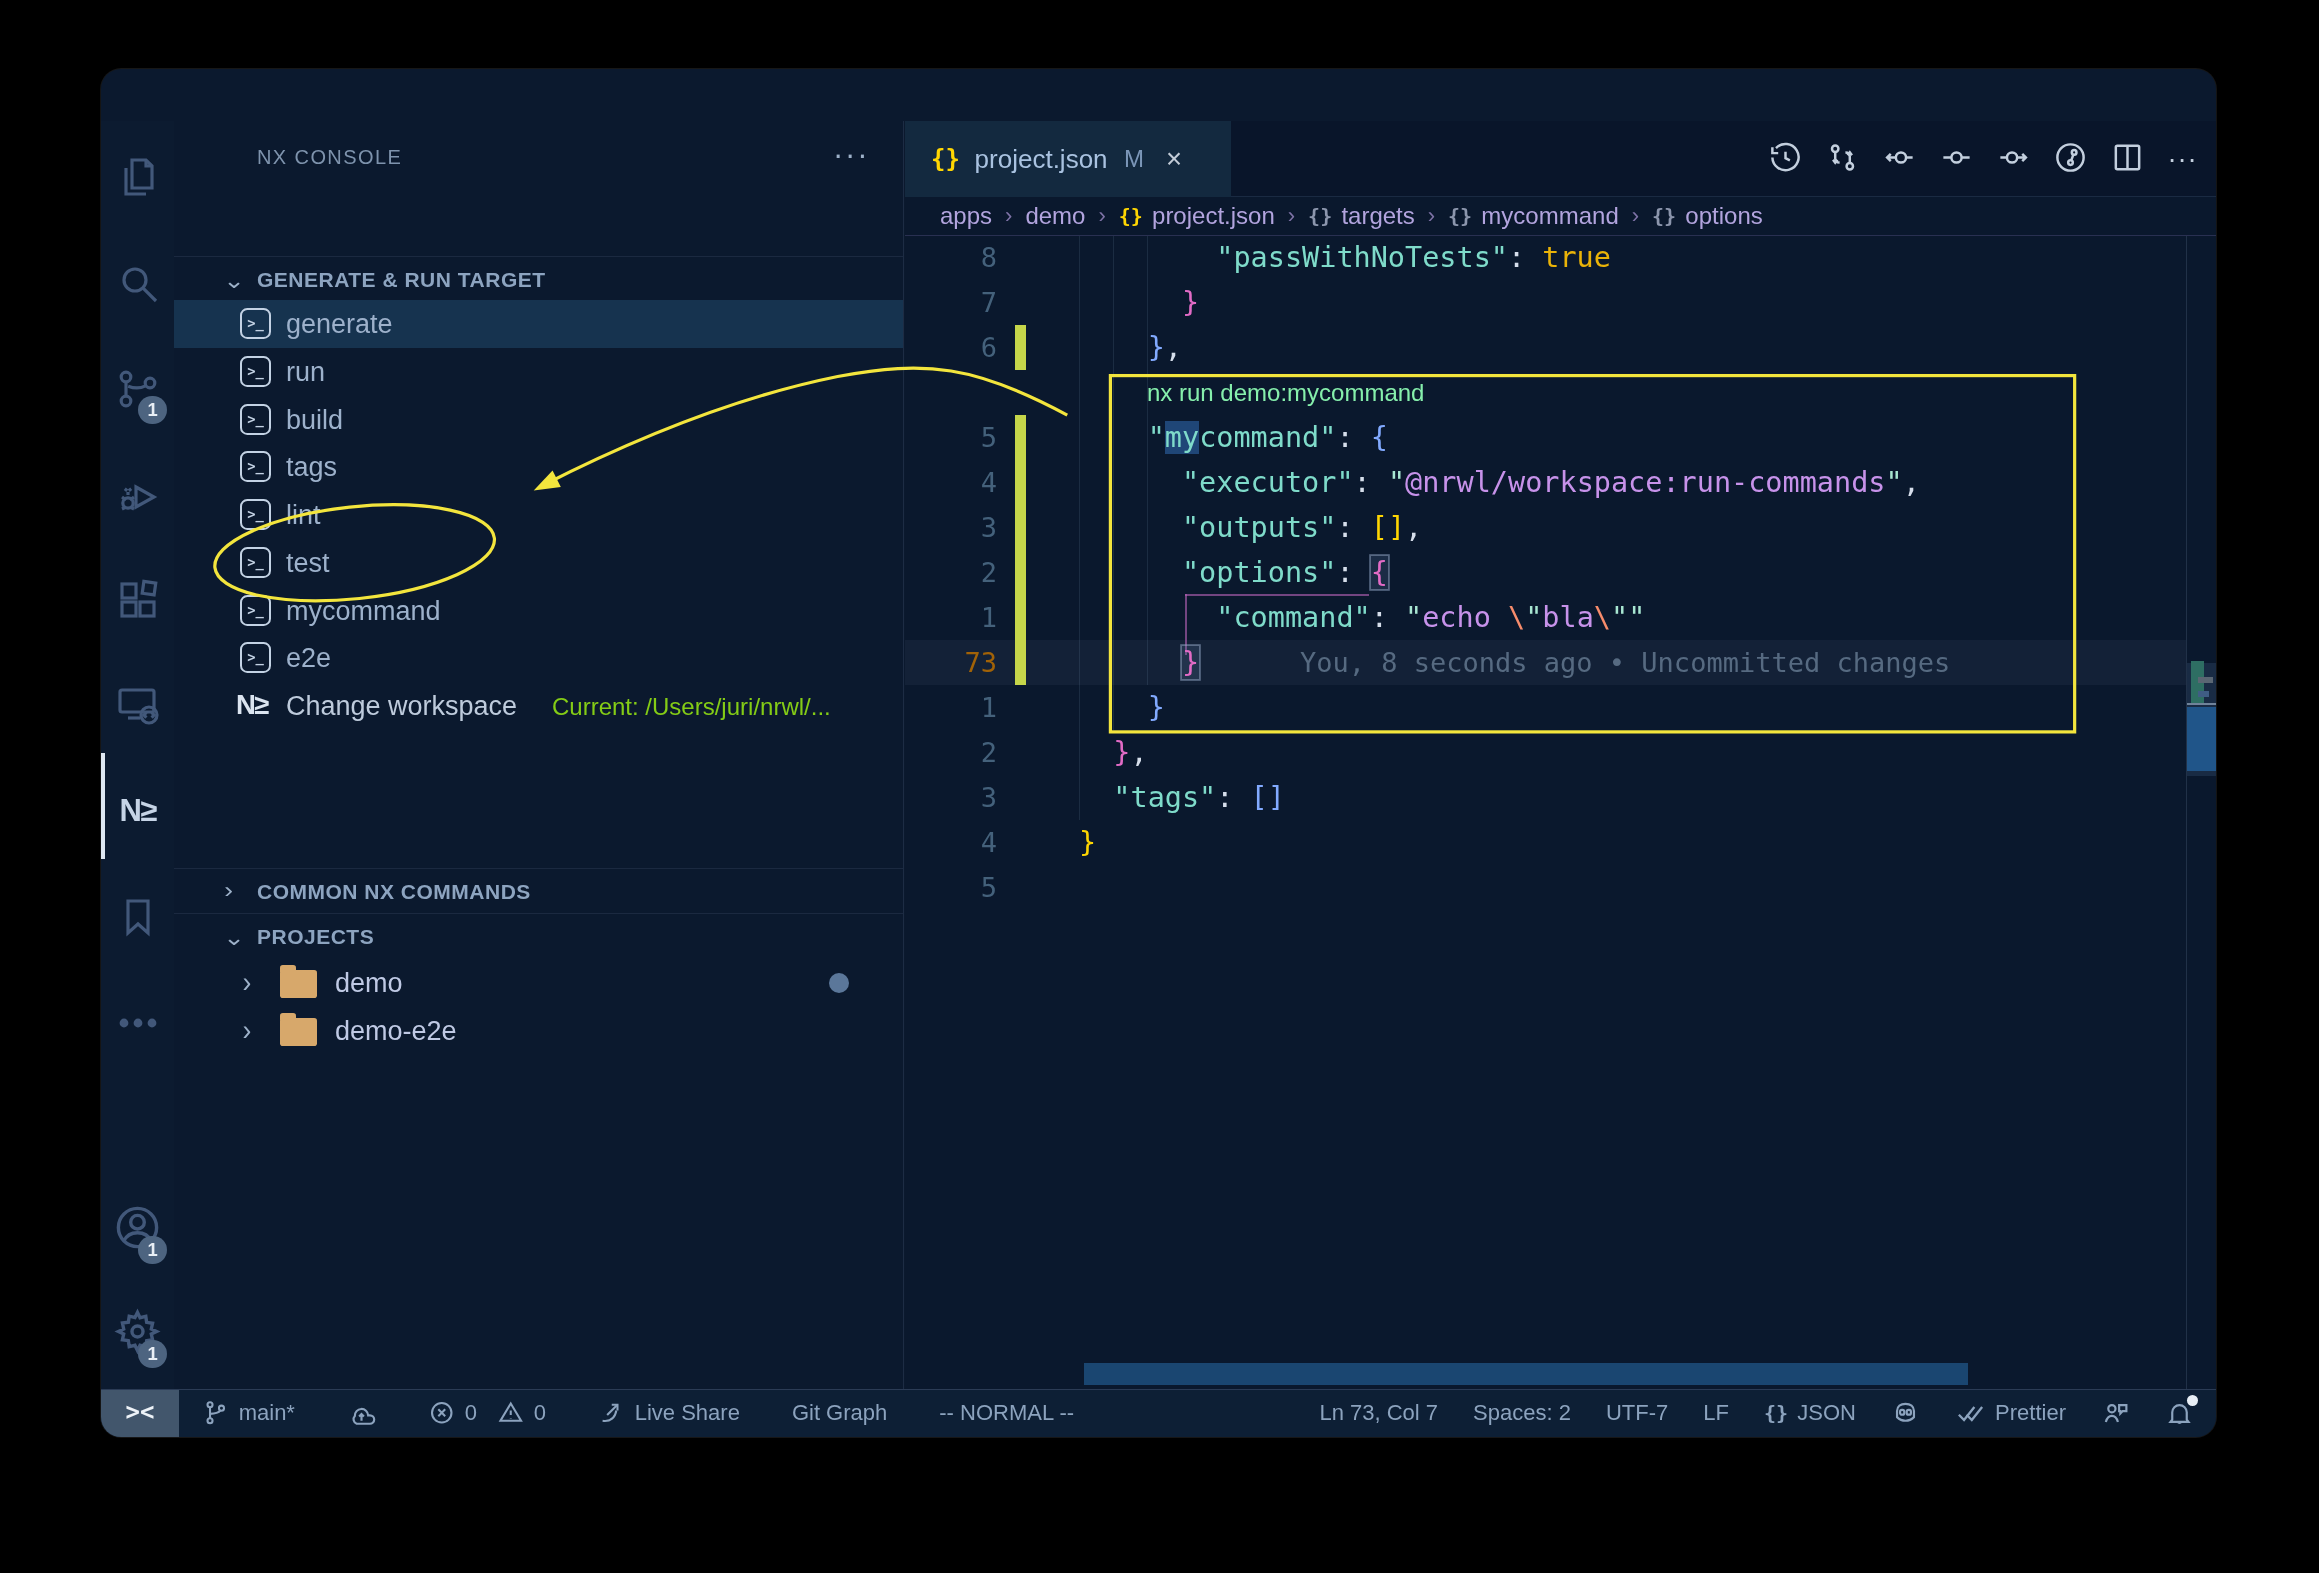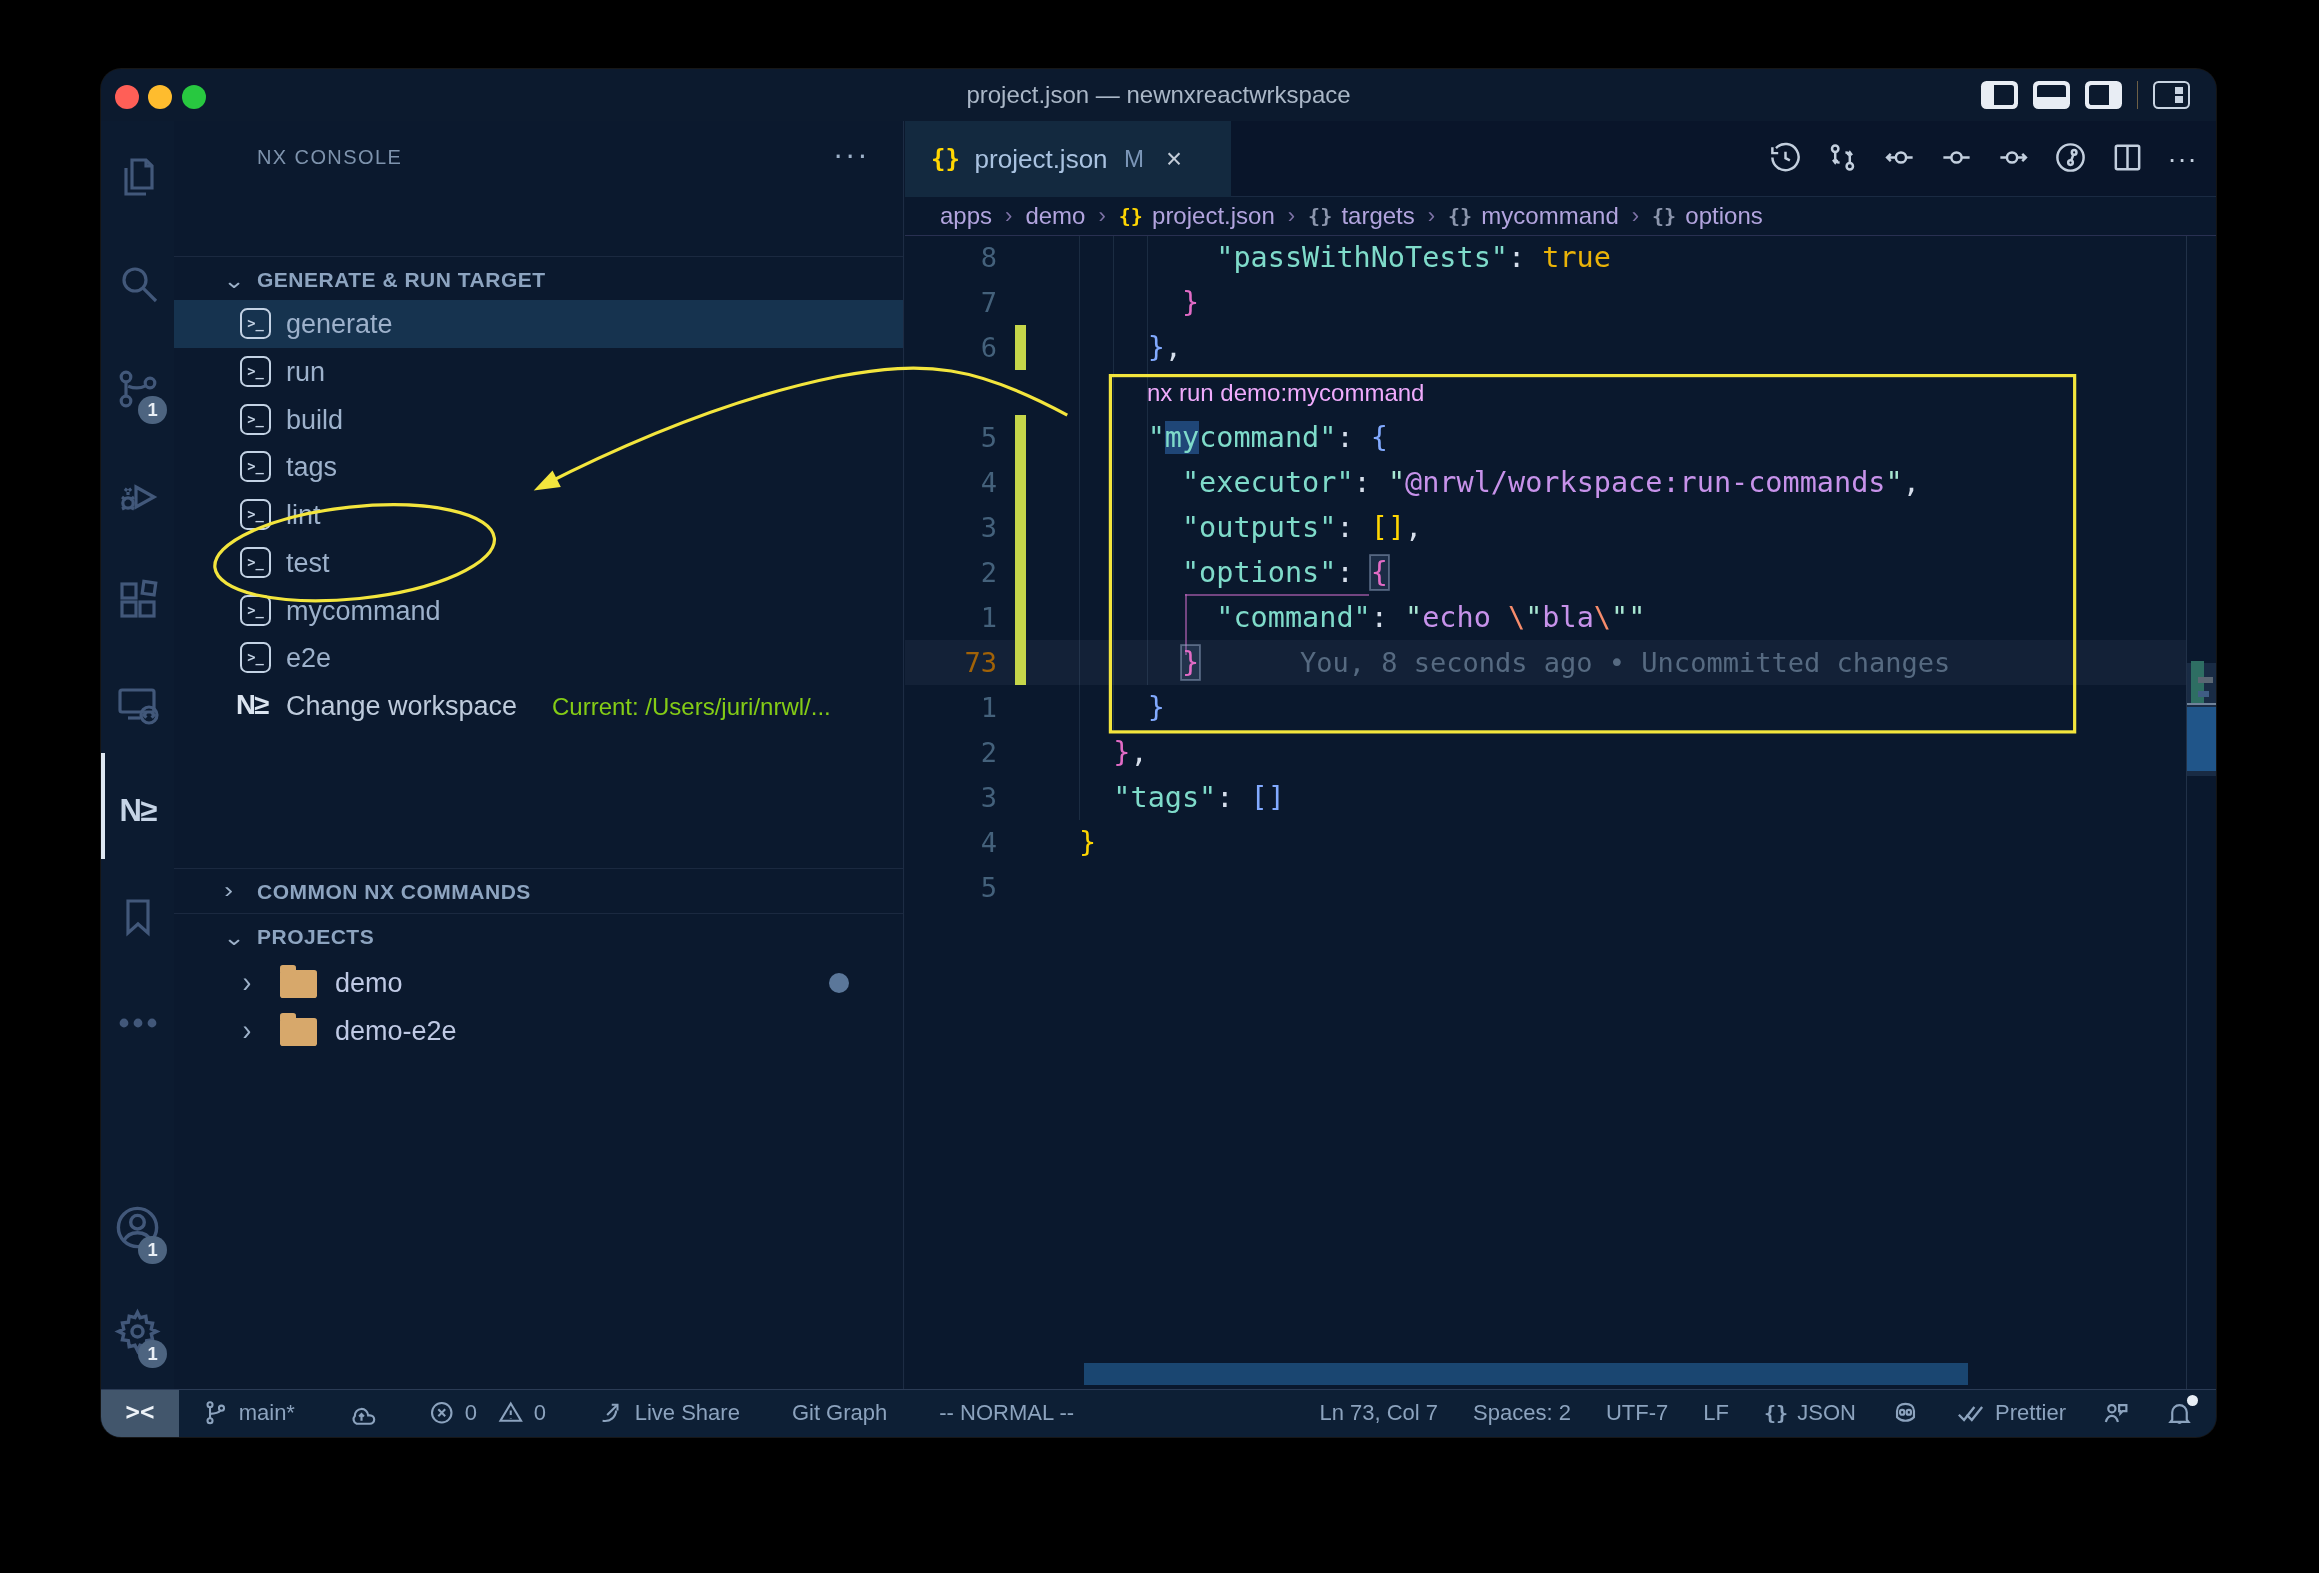--- a/index.html
+++ b/index.html
@@ -59,21 +59,21 @@
   .breadcrumbs .sep { color:#7e72a6; margin:0 13px; font-size:22px; }
   .breadcrumbs .bi { font-family:"DejaVu Sans Mono", monospace; font-weight:bold; font-size:20px; margin-right:9.2px; color:#8c96ad; }
   .breadcrumbs .bi.yellow { color:#ffd602; }
   
   .codearea { position:absolute; left:0; top:115px; width:1311px; height:1153px; overflow:hidden; font-family:"DejaVu Sans Mono", monospace; font-size:28.5px; }
   .iguide { position:absolute; width:0.9px; background:rgba(94,126,151,0.20); }
   .line { position:absolute; left:0; width:100%; height:45px; line-height:45px; white-space:pre; }
   .ln { position:absolute; left:0; top:0; width:92px; text-align:right; color:#44617b; font-size:27px; }
   .ln.cur { color:#a16207; }
   .lt { position:absolute; left:174px; top:0; }
-  .lens { position:absolute; left:242px; color:#f0abfc; font-size:24px; font-family:"Liberation Sans", sans-serif; line-height:45px; }
+  .lens { position:absolute; left:242px; color:#86efac; font-size:24px; font-family:"Liberation Sans", sans-serif; line-height:45px; }
   .blame { position:absolute; left:395px; top:0; color:#5a6e85; opacity:0.95; font-size:27px; }
   .tk-k { color:#7fdbca; }
   .tk-p { color:#d6deeb; }
   .tk-s { color:#c792ea; }
   .tk-sq { color:#a8e7d2; }
   .tk-esc { color:#f78c6c; }
   .tk-bool { color:#eab308; }
   .tk-by { color:#ffd602; }
   .tk-bp { color:#e26bc6; }
   .tk-bb { color:#82aaff; }
@@ -103,42 +103,20 @@
   .bell-dot { position:relative; }
   .bell-dot:after { content:""; position:absolute; right:-3.7px; top:-3.7px; width:11px; height:11px; border-radius:50%; background:#e8eef5; }
   
   .overlay { position:absolute; left:0; top:0; width:2320px; height:1574px; pointer-events:none; z-index:60; }
 </style>
 </head>
 <body>
 
 <div class="window">
 
-  <div class="titlebar">
-    <div class="tl r"></div>
-    <div class="tl y"></div>
-    <div class="tl g"></div>
-    <div class="title-text">project.json — newnxreactwrkspace</div>
-    <div class="layout-icons">
-      <div class="li-box">
-          <div class="cut" style="left:13px;top:3.7px;width:20px;height:20px;border-radius:0 2.8px 2.8px 0;"></div>
-        </div>
-      <div class="li-box">
-          <div class="cut" style="left:3.7px;top:3.7px;width:29px;height:12px;border-radius:2.8px 2.8px 0 0;"></div>
-        </div>
-      <div class="li-box">
-          <div class="cut" style="left:3.7px;top:3.7px;width:20px;height:20px;border-radius:2.8px 0 0 2.8px;"></div>
-        </div>
-      <div class="li-sep"></div>
-      <div class="li-grid">
-          <i style="top:3.7px;"></i>
-          <i style="bottom:3.7px;"></i>
-        </div>
-    </div>
-  </div>
 
   <div class="activitybar">
     <div class="ab-active-line" style="top:632px;height:106px;"></div>
     <div class="ab-icon" style="top:13px;">
       <svg width="48" height="48" viewBox="0 0 24 24" fill="none" stroke-width="1.6">
           <path d="M9 3h7l3 3v11h-10z"></path>
           <path d="M16 3v3h3"></path>
           <path d="M6 7v13h10"></path>
         </svg>
     </div>

